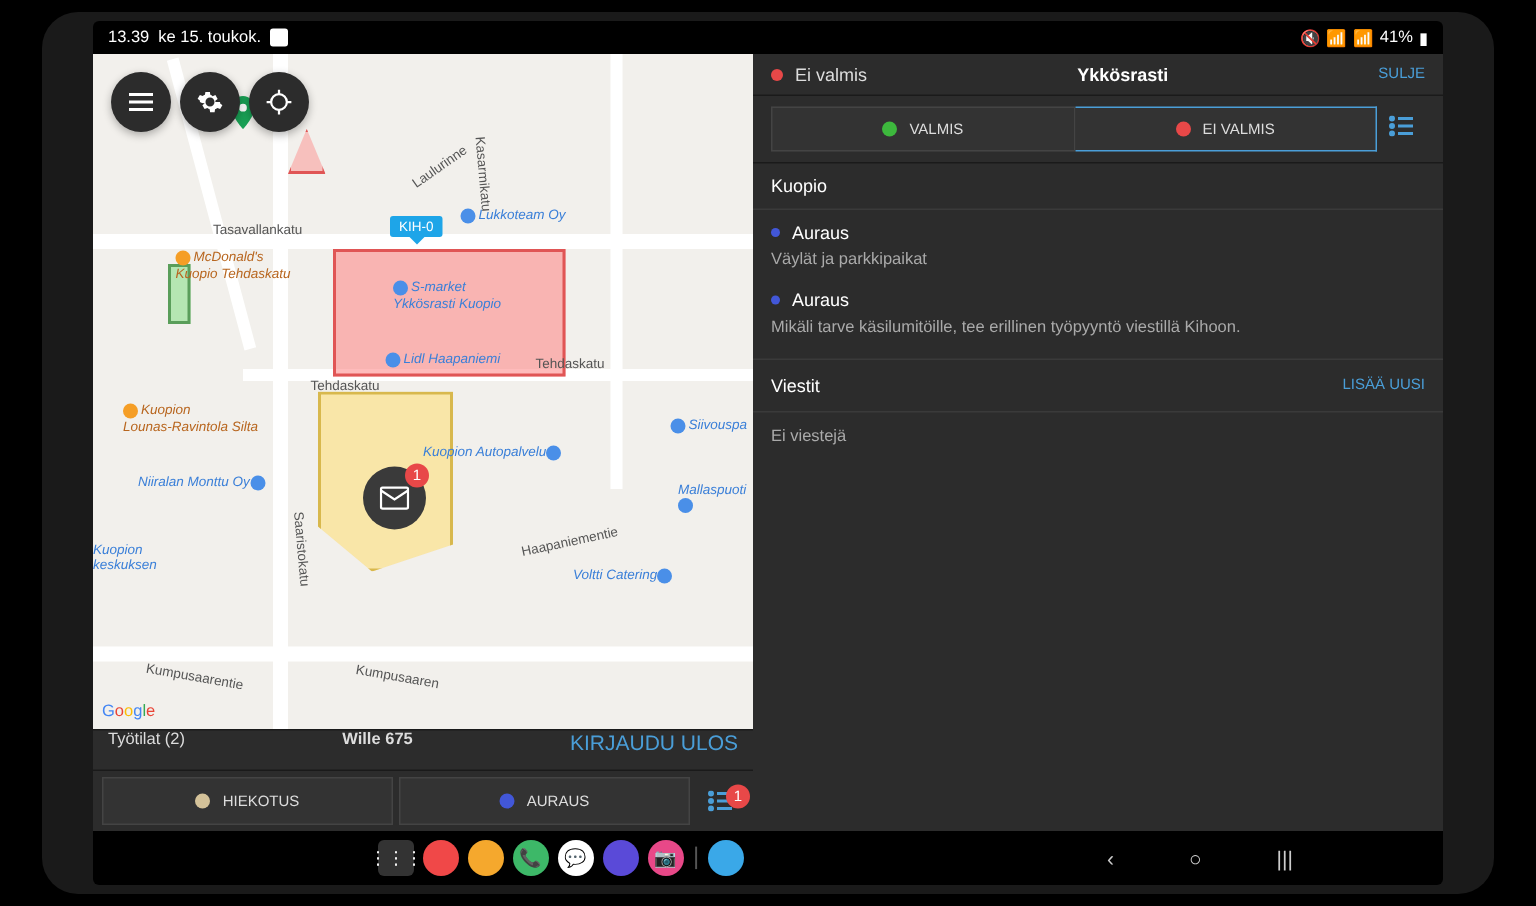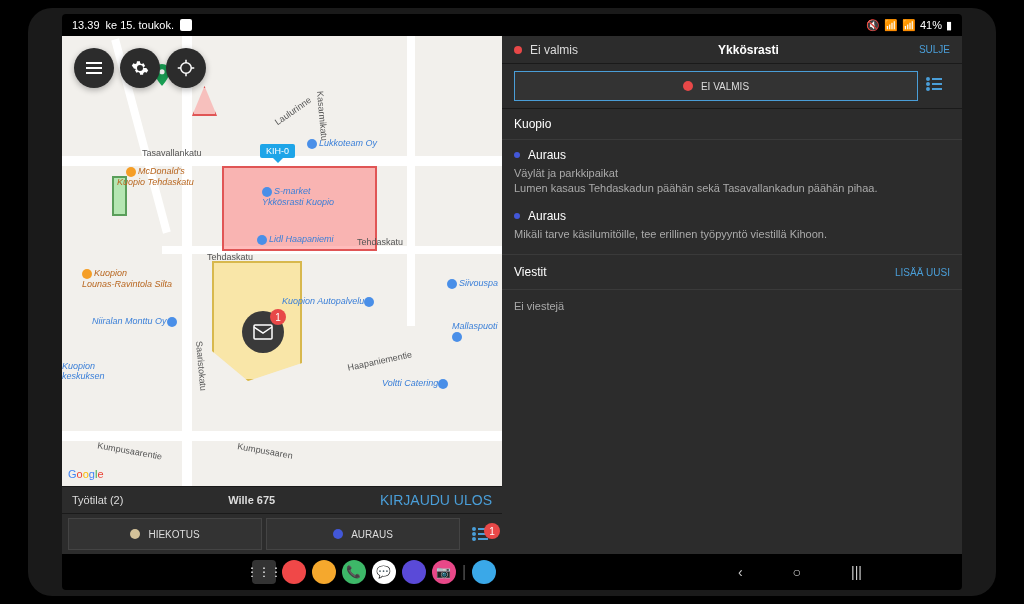--- a/index.html
+++ b/index.html
@@ -40,21 +40,21 @@
 .poi-dot { display: inline-block; width: 10px; height: 10px; border-radius: 50%; margin-right: 2px; vertical-align: middle; }
 .poi-dot.orange { background: #f59e26; }
 .poi-dot.blue { background: #4a8fe8; }
 .map-tag { position: absolute; top: 108px; left: 198px; background: #1ea5e8; color: #fff; font-size: 9px; padding: 2px 6px; border-radius: 2px; }
 .map-tag::after { content: ''; position: absolute; bottom: -5px; left: 50%; margin-left: -5px; border: 5px solid transparent; border-top-color: #1ea5e8; border-bottom: 0; }
 .msg-circle { position: absolute; top: 275px; left: 180px; width: 42px; height: 42px; border-radius: 50%; background: #3a3a3a; display: flex; align-items: center; justify-content: center; color: #fff; }
 .msg-badge { position: absolute; top: -2px; right: -2px; width: 16px; height: 16px; border-radius: 50%; background: #e84848; color: #fff; font-size: 10px; display: flex; align-items: center; justify-content: center; }
 .google-logo { position: absolute; bottom: 6px; left: 6px; font-size: 11px; font-weight: 500; }
 .map-pin-green { position: absolute; top: 28px; left: 92px; width: 16px; height: 22px; }
 
-.info-bar { height: 28px; background: #2c2c2c; display: flex; align-items: center; padding: 0 10px; color: #ddd; font-size: 11px; border-top: 1px solid #1a1a1a; border-bottom: 1px solid #1a1a1a; }
+.info-bar { height: 28px; background: #2c2c2c; display: flex; align-items: flex-start; padding: 0 10px; color: #ddd; font-size: 11px; border-top: 1px solid #1a1a1a; border-bottom: 1px solid #1a1a1a; }
 .info-bar .center { flex: 1; text-align: center; font-weight: 600; }
 .info-bar .logout { color: #4a9ed8; font-size: 14px; }
 
 .activity-bar { height: 40px; background: #2c2c2c; display: flex; align-items: center; padding: 4px 6px; gap: 4px; }
 .activity-btn { flex: 1; height: 32px; border: 1px solid #444; background: #333; display: flex; align-items: center; justify-content: center; gap: 8px; color: #ddd; font-size: 10px; cursor: pointer; }
 .activity-dot { width: 10px; height: 10px; border-radius: 50%; }
 .dot-beige { background: #d4c299; }
 .dot-blue { background: #4257d8; }
 .dot-purple { background: #b847d8; }
 .list-icon { position: relative; width: 32px; display: flex; align-items: center; justify-content: center; color: #4a9ed8; }
@@ -139,21 +139,21 @@
     <div class="map-label" style="top:112px;left:80px">Tasavallankatu</div>
     <div class="map-label" style="top:201px;left:295px">Tehdaskatu</div>
     <div class="map-label" style="top:216px;left:145px">Tehdaskatu</div>
     <div class="map-label" style="top:300px;left:137px;transform:rotate(85deg);transform-origin:left">Saaristokatu</div>
     <div class="map-label" style="top:410px;left:35px;transform:rotate(10deg)">Kumpusaarentie</div>
     <div class="map-label" style="top:410px;left:175px;transform:rotate(10deg)">Kumpusaaren</div>
     <div class="map-label" style="top:320px;left:285px;transform:rotate(-12deg)">Haapaniementie</div>
     <div class="map-label" style="top:50px;left:258px;transform:rotate(85deg);transform-origin:left">Kasarmikatu</div>
     <div class="map-label" style="top:70px;left:210px;transform:rotate(-35deg)">Laulurinne</div>
 
-    <div class="map-poi" style="top:130px;left:55px;white-space:pre-line;text-align:center"><span class="poi-dot orange"></span><span>McDonald's
+    <div class="map-poi" style="top:130px;left:55px;white-space:pre-line;text-align:left"><span class="poi-dot orange"></span><span>McDonald's
 Kuopio Tehdaskatu</span></div>
     <div class="map-poi blue" style="top:150px;left:200px;white-space:pre-line"><span class="poi-dot blue"></span><span>S-market
 Ykkösrasti Kuopio</span></div>
     <div class="map-poi blue" style="top:102px;left:245px"><span class="poi-dot blue"></span><span>Lukkoteam Oy</span></div>
     <div class="map-poi blue" style="top:198px;left:195px"><span class="poi-dot blue"></span><span>Lidl Haapaniemi</span></div>
     <div class="map-poi blue" style="top:242px;left:385px"><span class="poi-dot blue"></span><span>Siivouspa</span></div>
     <div class="map-poi blue" style="top:260px;left:220px"><span>Kuopion Autopalvelu</span><span class="poi-dot blue"></span></div>
     <div class="map-poi blue" style="top:285px;left:390px"><span>Mallaspuoti</span><span class="poi-dot blue"></span></div>
     <div class="map-poi blue" style="top:342px;left:320px"><span>Voltti Catering</span><span class="poi-dot blue"></span></div>
     <div class="map-poi" style="top:232px;left:20px;white-space:pre-line"><span class="poi-dot orange"></span><span>Kuopion
@@ -230,20 +230,24 @@
 
 <div class="right-panel">
   <div class="panel-header">
     <span class="status-ind"></span>
     <span>Ei valmis</span>
     <span class="panel-title">Ykkösrasti</span>
     <span class="close-link">SULJE</span>
   </div>
 
   <div class="tab-row">
+    <div class="tab">
+      <span class="tab-dot td-green"></span>
+      <span>VALMIS</span>
+    </div>
     <div class="tab active">
       <span class="tab-dot td-red"></span>
       <span>EI VALMIS</span>
     </div>
     <div class="tab-list-icon">
       <svg width="16" height="14" viewBox="0 0 16 14" stroke="#4a9ed8" stroke-width="2">
                 <circle cx="2" cy="2" r="1" fill="#4a9ed8"></circle>
                 <line x1="6" y1="2" x2="16" y2="2"></line>
                 <circle cx="2" cy="7" r="1" fill="#4a9ed8"></circle>
                 <line x1="6" y1="7" x2="16" y2="7"></line>
@@ -255,21 +259,20 @@
 
   <div class="section-head">Kuopio</div>
 
   <div class="instruction">
     <div class="instr-title">
       <span class="instr-dot"></span>
       <span>Auraus</span>
     </div>
     <div class="instr-body">
       <div>Väylät ja parkkipaikat</div>
-      <div>Lumen kasaus Tehdaskadun päähän sekä Tasavallankadun päähän pihaa.</div>
     </div>
   </div>
 
   <div class="instruction">
     <div class="instr-title">
       <span class="instr-dot"></span>
       <span>Auraus</span>
     </div>
     <div class="instr-body">
       <div>Mikäli tarve käsilumitöille, tee erillinen työpyyntö viestillä Kihoon.</div>

